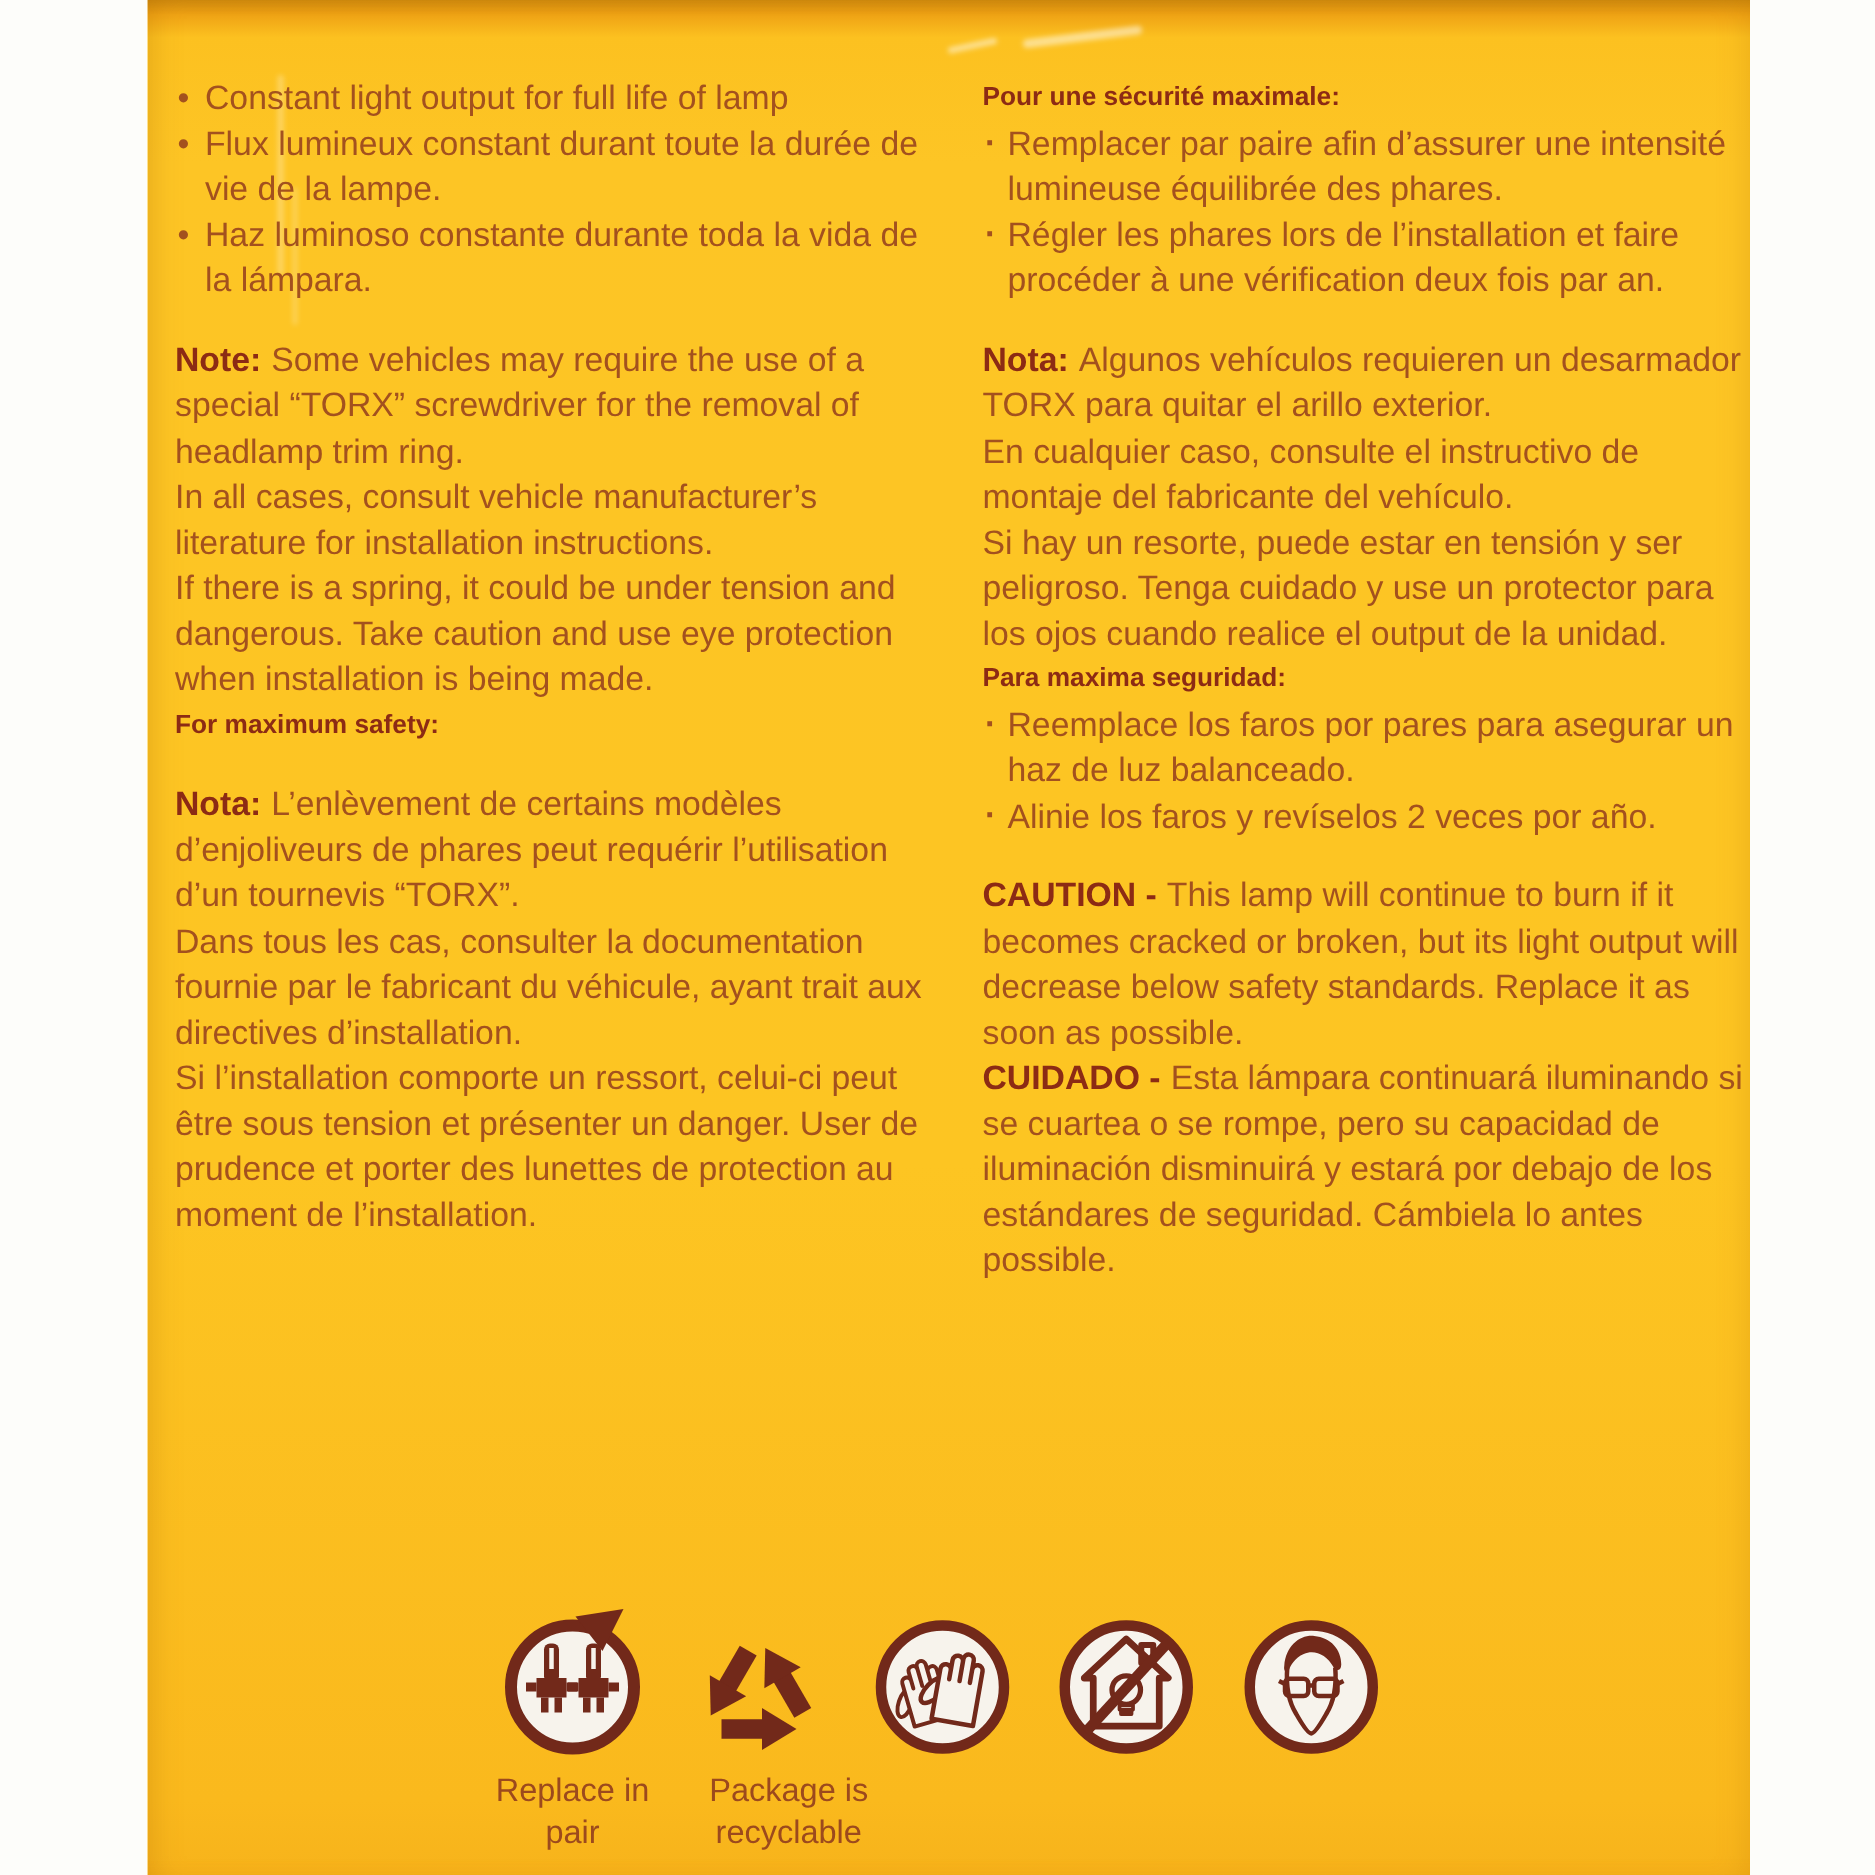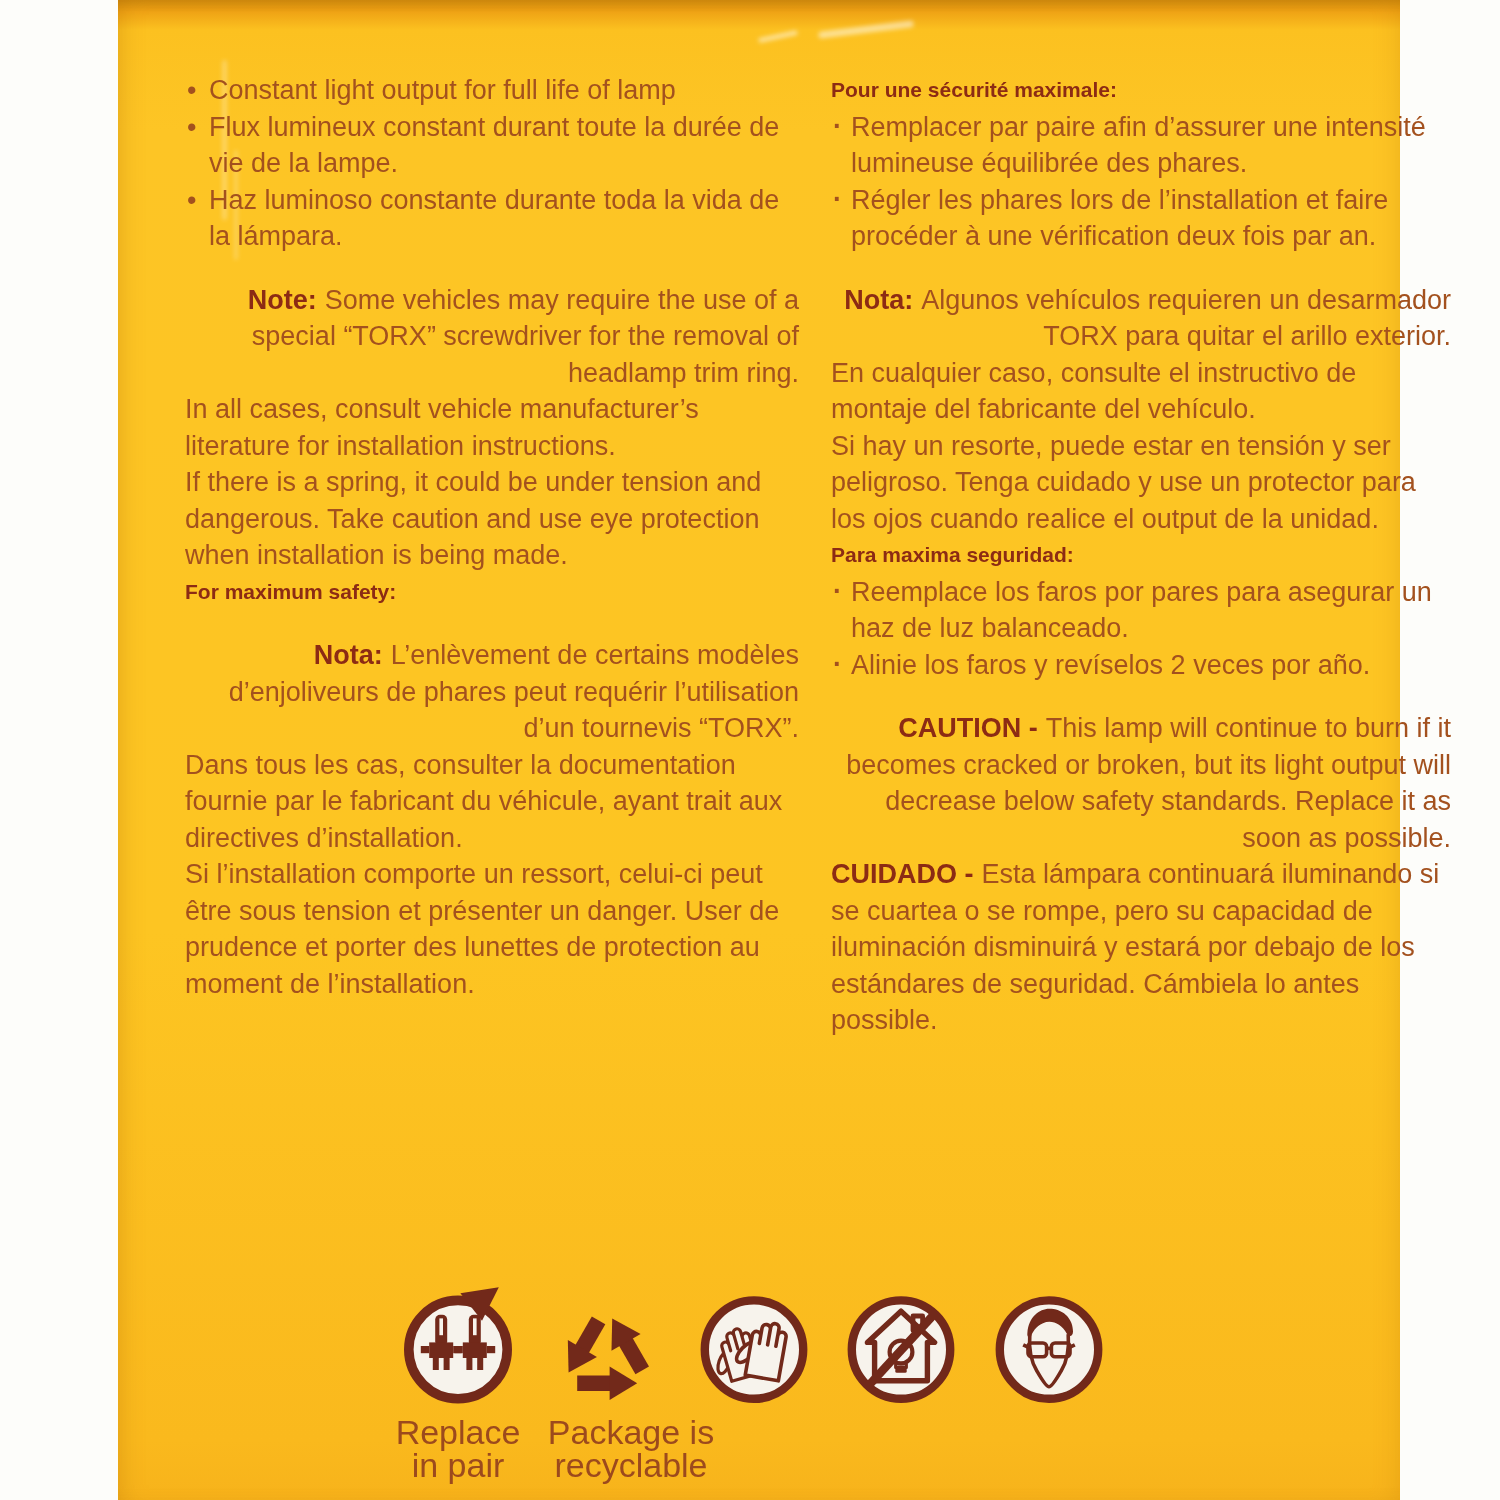--- a/index.html
+++ b/index.html
@@ -7,36 +7,36 @@
     width:1500px;height:1500px;position:relative;overflow:hidden;
     background:#fdfdfa;
     font-family:"Liberation Sans","DejaVu Sans",sans-serif;
   }
   .panel{
     position:absolute;left:118px;top:0;width:1282px;height:1500px;
     background:linear-gradient(180deg,#cf8a0e 0px,#efa315 12px,#fcc120 30px,#fdc525 130px,#fdc522 62%,#fab91d 96%,#f7b31b 100%);
     box-shadow:inset 16px 0 26px -16px rgba(170,100,0,.35), inset -16px 0 26px -16px rgba(190,120,0,.30);
   }
   .scratch{position:absolute;background:rgba(255,255,255,.5);border-radius:8px;filter:blur(2px);}
-  .col{position:absolute;top:72px;font-size:27px;line-height:36.5px;color:#a3511e;margin-left:45px;}
+  .col{position:absolute;top:60px;font-size:27px;line-height:36.5px;color:#a3511e;}
   .col-left{left:22px;width:614px;}
   .col-right{left:668px;width:620px;}
   p{margin:0;}
   h3{margin:0;font-size:21px;line-height:36.5px;font-weight:bold;color:#8c2b14;}
   .lead{font-weight:bold;color:#8c2b14;margin-right:8px;}
   ul{list-style:none;margin:0;padding:0;}
   li{position:relative;padding-left:24px;}
   ul.bullets > li::before{content:"•";position:absolute;left:2px;top:0;color:#a3511e;}
   ul.dots > li{padding-left:20px;}
   ul.dots > li::before{content:"·";position:absolute;left:2px;top:-1px;color:#a3511e;font-weight:bold;}
-  .gap{margin-top:27px;text-align:right;}
+  .gap{margin-top:27px;}
   .picon{position:absolute;top:1286px;width:120px;height:120px;}
   .picon svg{width:100%;height:100%;display:block;}
   .icon-label{position:absolute;top:1416px;width:160px;text-align:center;
-    font-size:34px;line-height:33px;color:#9c4a1d;}
+    font-size:26px;line-height:33px;color:#9c4a1d;}
 </style>
 </head>
 <body>
 
 <div class="panel">
 
   <div class="scratch" style="left:700px;top:26px;width:96px;height:7px;transform:rotate(-7deg);"></div>
   <div class="scratch" style="left:640px;top:34px;width:40px;height:5px;transform:rotate(-12deg);"></div>
   <div class="scratch" style="left:104px;top:60px;width:5px;height:160px;opacity:.55;"></div>
   <div class="scratch" style="left:116px;top:150px;width:4px;height:110px;opacity:.45;"></div>

